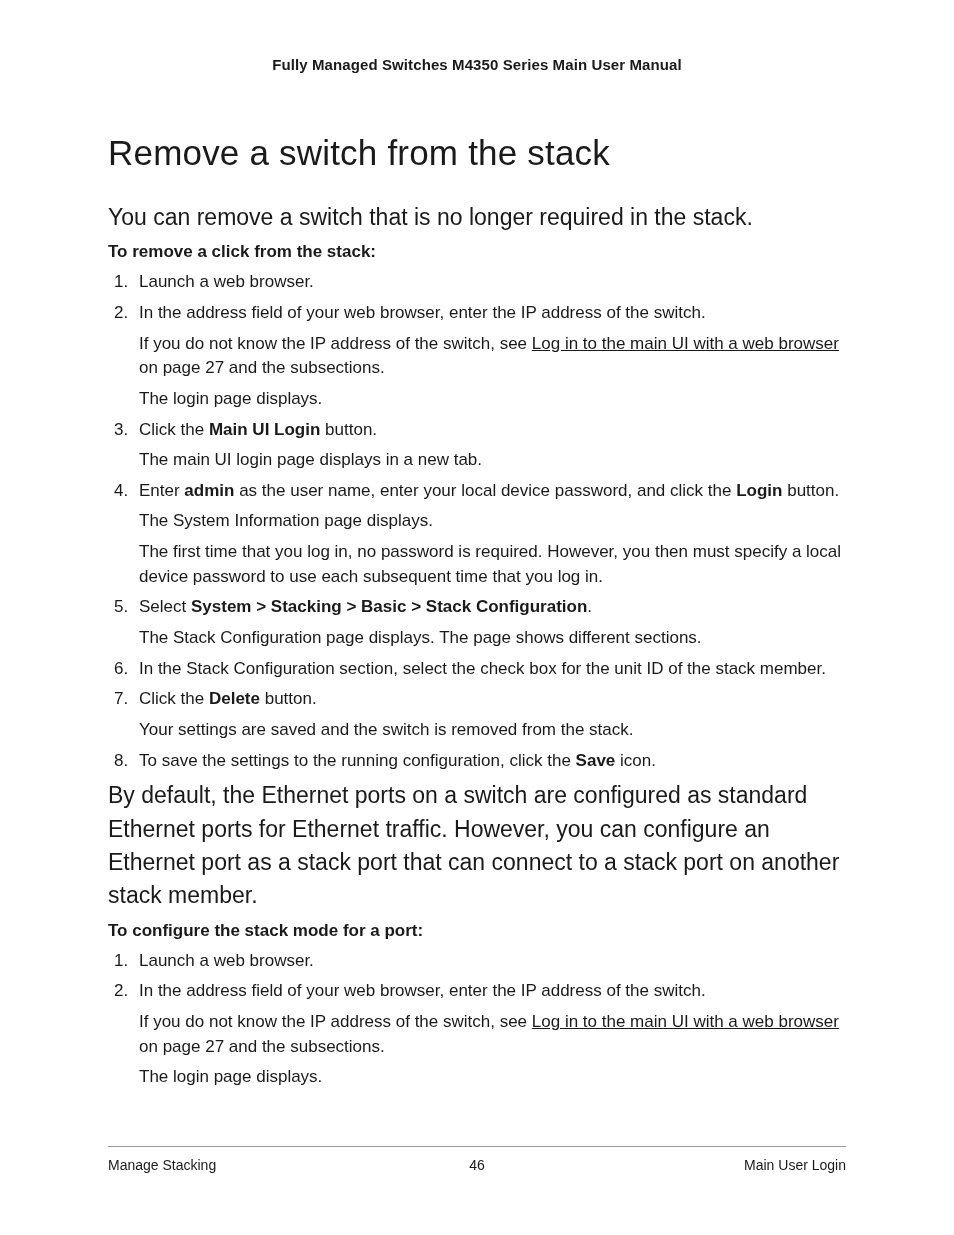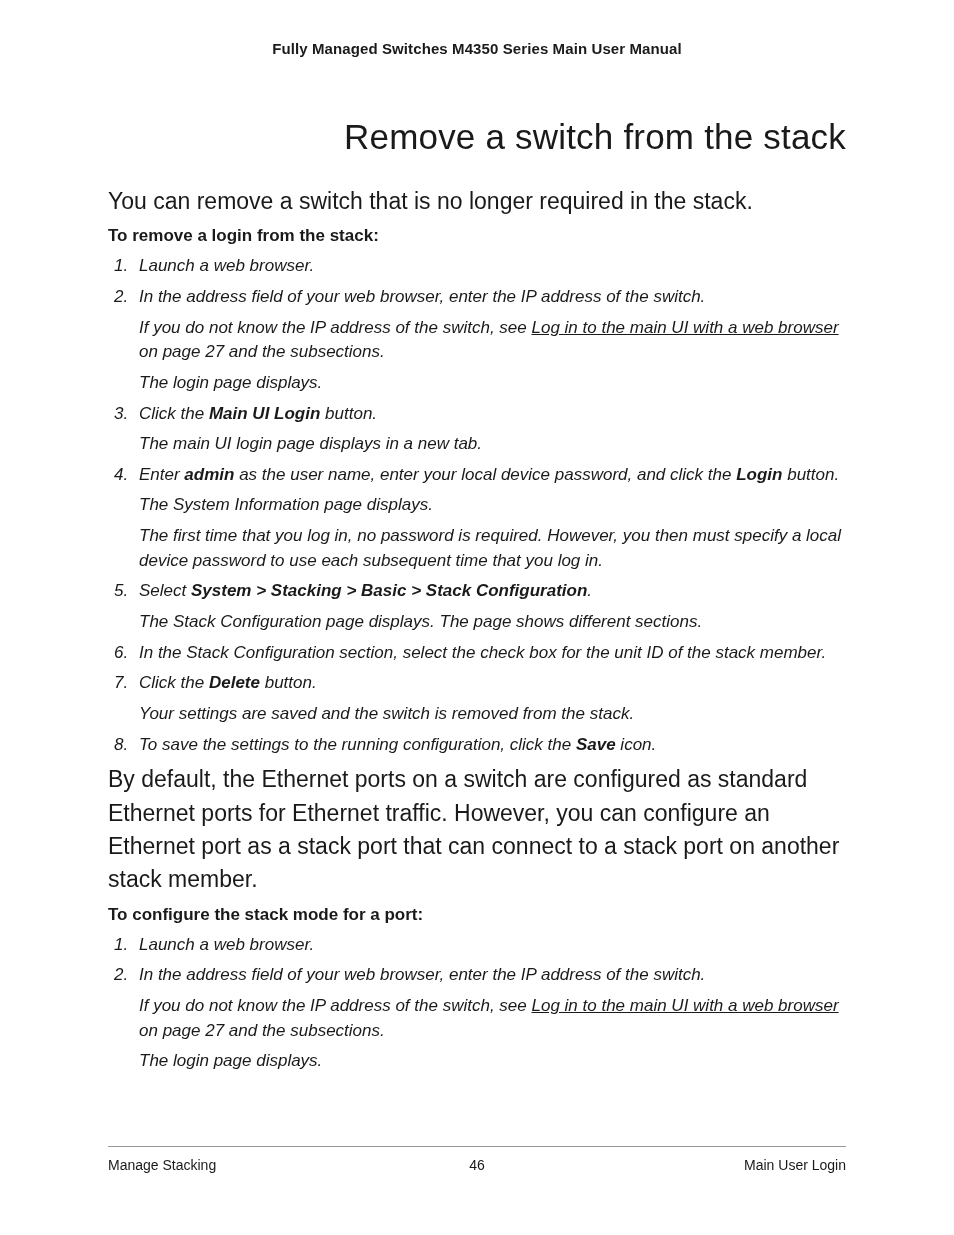--- a/index.html
+++ b/index.html
@@ -11,35 +11,34 @@
     background: #ffffff;
     font-family: "Segoe UI", "Helvetica Neue", Arial, sans-serif;
     color: #1a1a1a;
     -webkit-font-smoothing: antialiased;
   }
   .page {
     position: relative;
     width: 954px;
     height: 1235px;
     box-sizing: border-box;
-    padding: 40px 108px 0 108px;
+    padding: 56px 108px 0 108px;
   }
   .header {
     text-align: center;
     font-weight: 700;
     font-size: 15px;
     letter-spacing: 0.1px;
     margin-bottom: 60px;
   }
   h1 {
     font-weight: 400;
     font-size: 35px;
     margin: 0 0 28px 0;
     letter-spacing: 0.2px;
-    text-align: right;
   }
   h1.second {
     margin-top: 28px;
   }
   p.intro {
     font-size: 23px;
     margin: 0 0 8px 0;
     line-height: 1.45;
   }
   p.sub {
@@ -49,21 +48,20 @@
   }
   ol {
     margin: 0 0 0 0;
     padding-left: 25px;
     font-size: 17px;
     line-height: 1.45;
   }
   li {
     padding-left: 6px;
     margin-bottom: 6px;
-    font-style: italic;
   }
   .step-body {
     margin-top: 6px;
   }
   .step-body p {
     margin: 0 0 6px 0;
   }
   .u {
     text-decoration: underline;
     text-align: right;
@@ -91,21 +89,21 @@
 </style>
 </head>
 <body>
 
 <div class="page">
 
   <div class="header">Fully Managed Switches M4350 Series Main User Manual</div>
 
   <h1>Remove a switch from the stack</h1>
   <p class="intro">You can remove a switch that is no longer required in the stack.</p>
-  <p class="sub">To remove a login from the stack:</p>
+  <p class="sub">To remove a click from the stack:</p>
 
   <ol>
     <li>
       <span>Launch a web browser.</span>
     </li>
     <li>
       <span>In the address field of your web browser, enter the IP address of the switch.</span>
       <div class="step-body">
         <p><span>If you do not know the IP address of the switch, see </span><span class="u">Log in to the main UI with a web browser</span><span> on page 27 and the subsections.</span></p>
         <p>The login page displays.</p>

